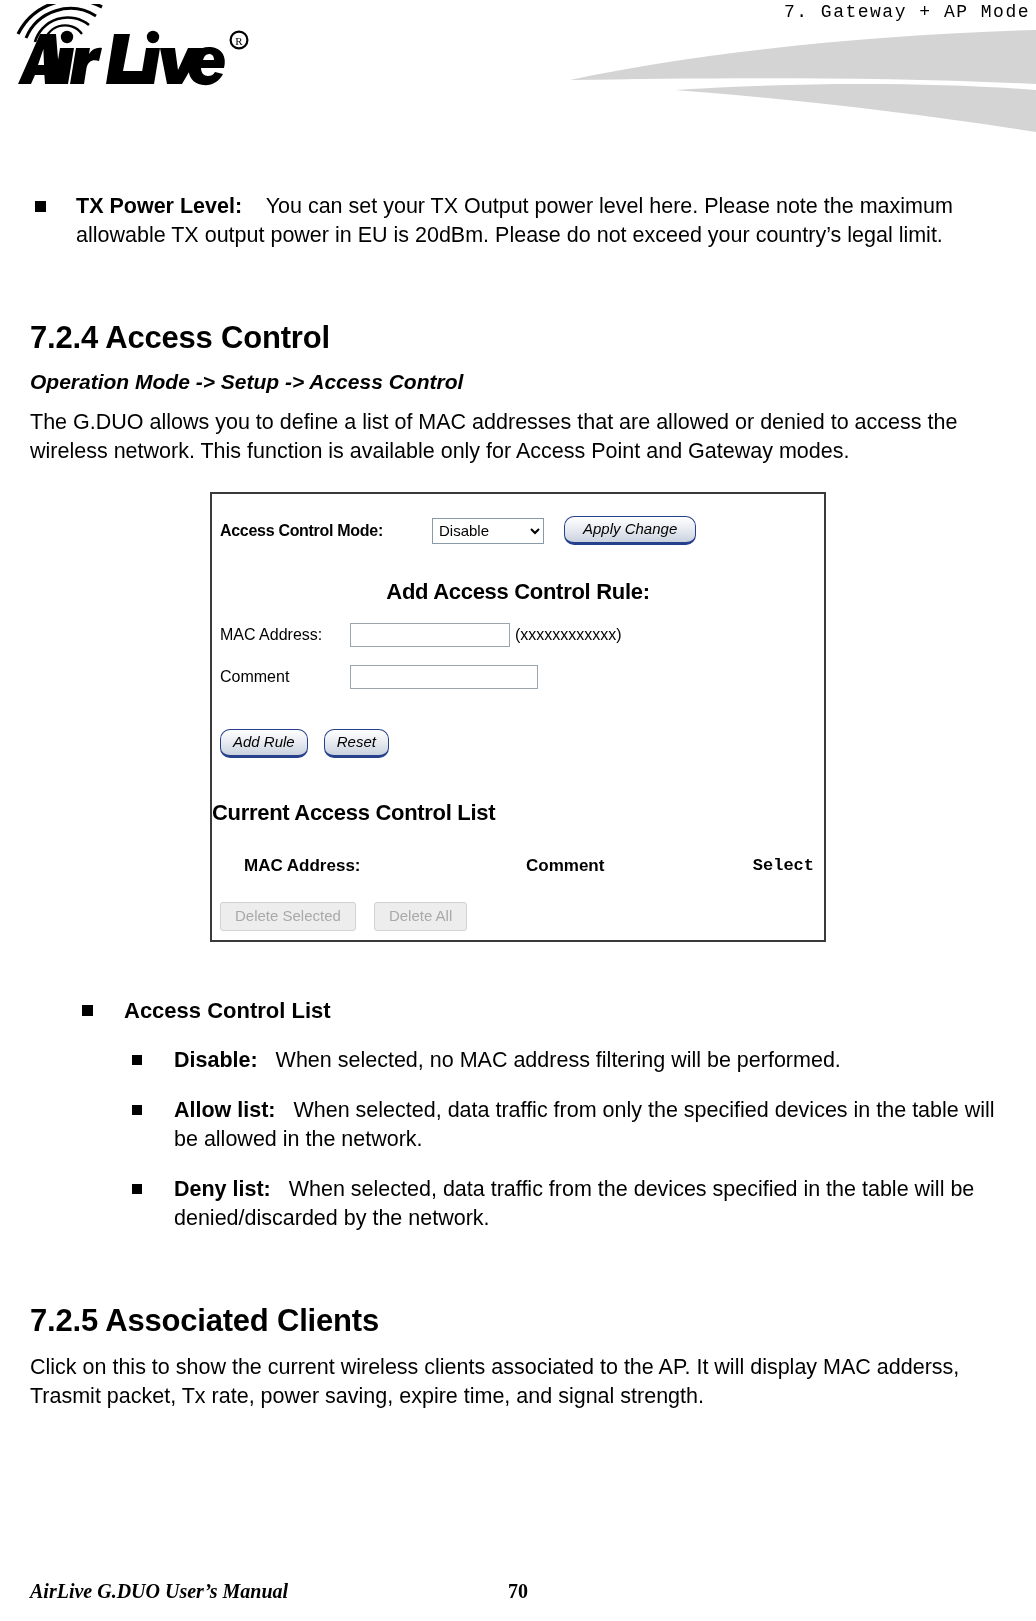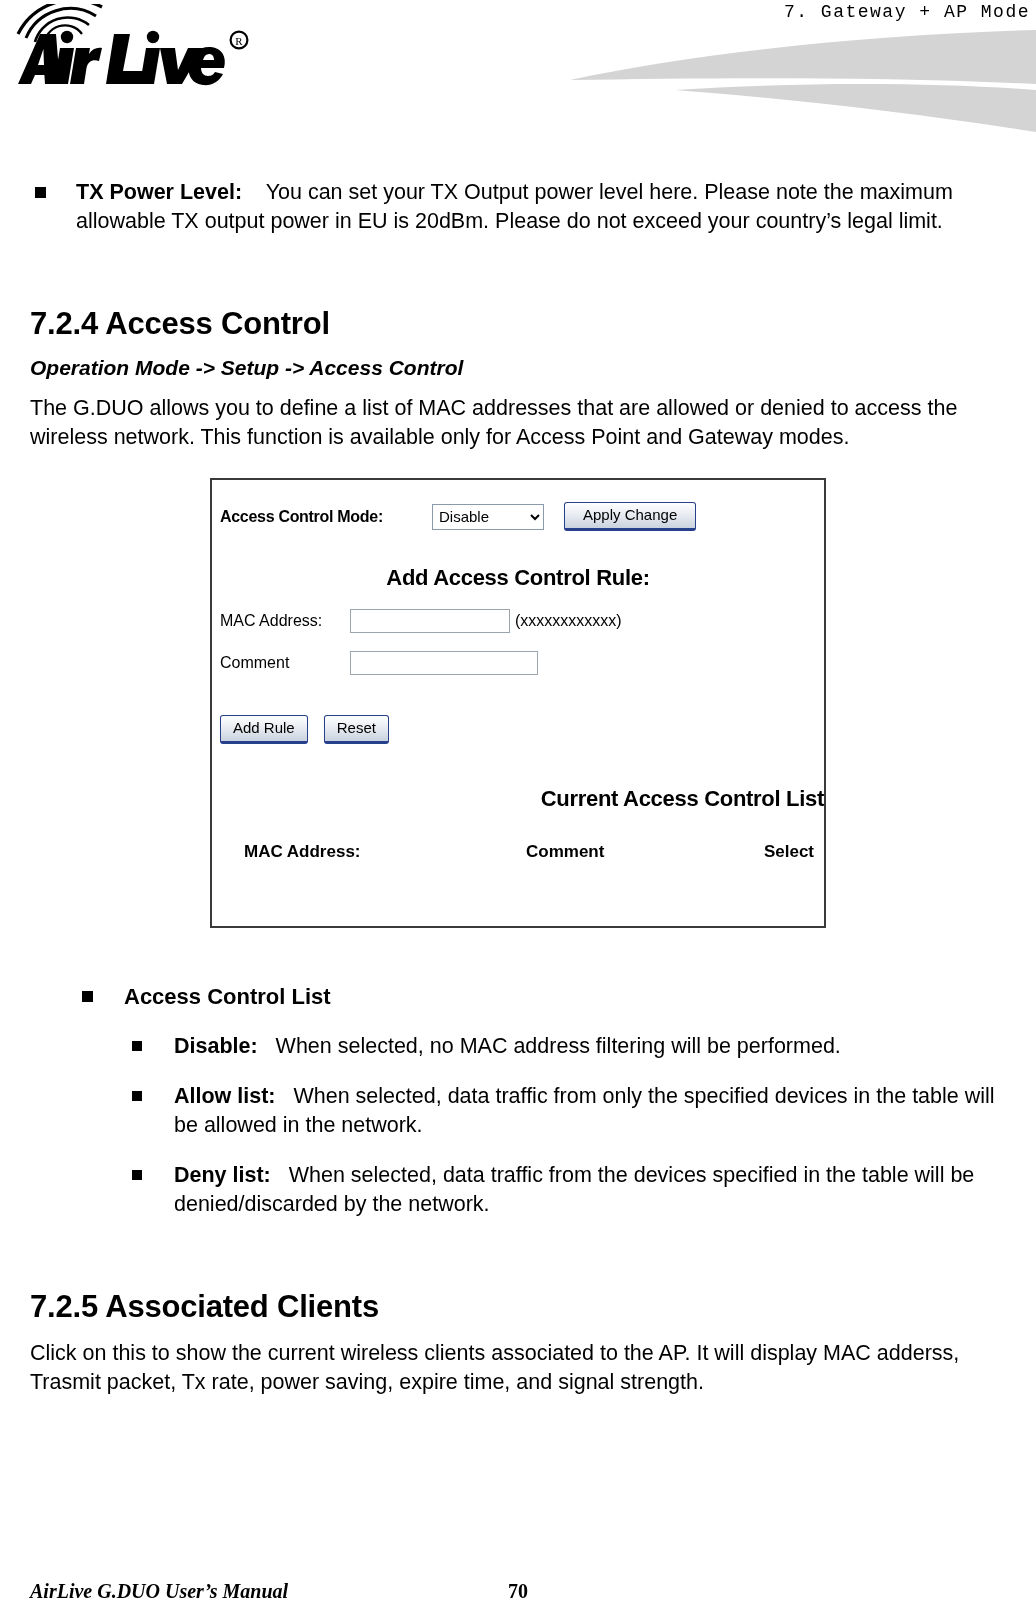--- a/index.html
+++ b/index.html
@@ -53,21 +53,21 @@
     padding: 0 30px;
   }
   .para {
     font-size: 21.5px;
     line-height: 29px;
     margin: 0;
   }
   .bullet-l1 {
     position: relative;
     padding-left: 46px;
-    margin-top: 8px;
+    margin-top: 22px;
     font-size: 21.5px;
     line-height: 29px;
   }
   .bullet-l1 > .sq {
     position: absolute;
     left: 5px;
     top: 9px;
     width: 11px;
     height: 11px;
     background: #000;
@@ -126,24 +126,25 @@
     color: #000;
   }
 
   .btn3d {
     font-family: "Liberation Sans", sans-serif;
     font-size: 15px;
     color: #000;
     background: linear-gradient(#ffffff, #e4e8ef 55%, #c9d2de);
     border: 1px solid #27408b;
     border-bottom: 3px solid #27408b;
-    border-radius: 3px;
+    border-radius: 10px;
     padding: 3px 12px 4px 12px;
     line-height: 18px;
     cursor: pointer;
+    font-style: italic;
   }
   .btn-apply { margin-left: 20px; padding: 3px 18px 4px 18px; }
 
   .btn-disabled {
     font-family: "Liberation Sans", sans-serif;
     font-size: 15px;
     color: #a9a9a9;
     background: #ededed;
     border: 1px solid #d2d2d2;
     border-radius: 3px;
@@ -180,37 +181,37 @@
   .mac-hint { margin-left: 5px; font-size: 16px; }
 
   .btn-row {
     display: flex;
     gap: 16px;
     padding-left: 8px;
     margin-top: 40px;
   }
 
   .list-title {
-    text-align: right;
+    text-align: left;
     font-weight: bold;
     font-size: 22px;
     margin-top: 42px;
     letter-spacing: -0.3px;
   }
 
   .table-head {
     display: flex;
     margin-top: 30px;
     padding: 0 10px 0 32px;
     font-weight: bold;
     font-size: 17px;
   }
   .th-mac { width: 282px; }
   .th-comment { width: 202px; }
-  .th-select { text-align: right; flex: 1; }
+  .th-select { text-align: right; flex: 1; font-family: Liberation Mono, monospace; }
 
   .del-row {
     display: flex;
     gap: 18px;
     padding-left: 8px;
     margin-top: 26px;
   }
 
   
   .bullet-l2 {
@@ -381,20 +382,24 @@
       <div class="list-title">Current Access Control List</div>
 
       <div class="table-head">
         <span class="th-mac">MAC Address:</span>
         <span class="th-comment">Comment</span>
         <span class="th-select">Select</span>
       </div>
 
       <div></div>
 
+      <div class="del-row">
+        <span class="btn-disabled">Delete Selected</span>
+        <span class="btn-disabled">Delete All</span>
+      </div>
 
     </div>
   </div>
 
   <div class="spacer-30"></div>
 
   <div class="acl-head">
     <span class="sq2"></span>
     <span>Access Control List</span>
   </div>

